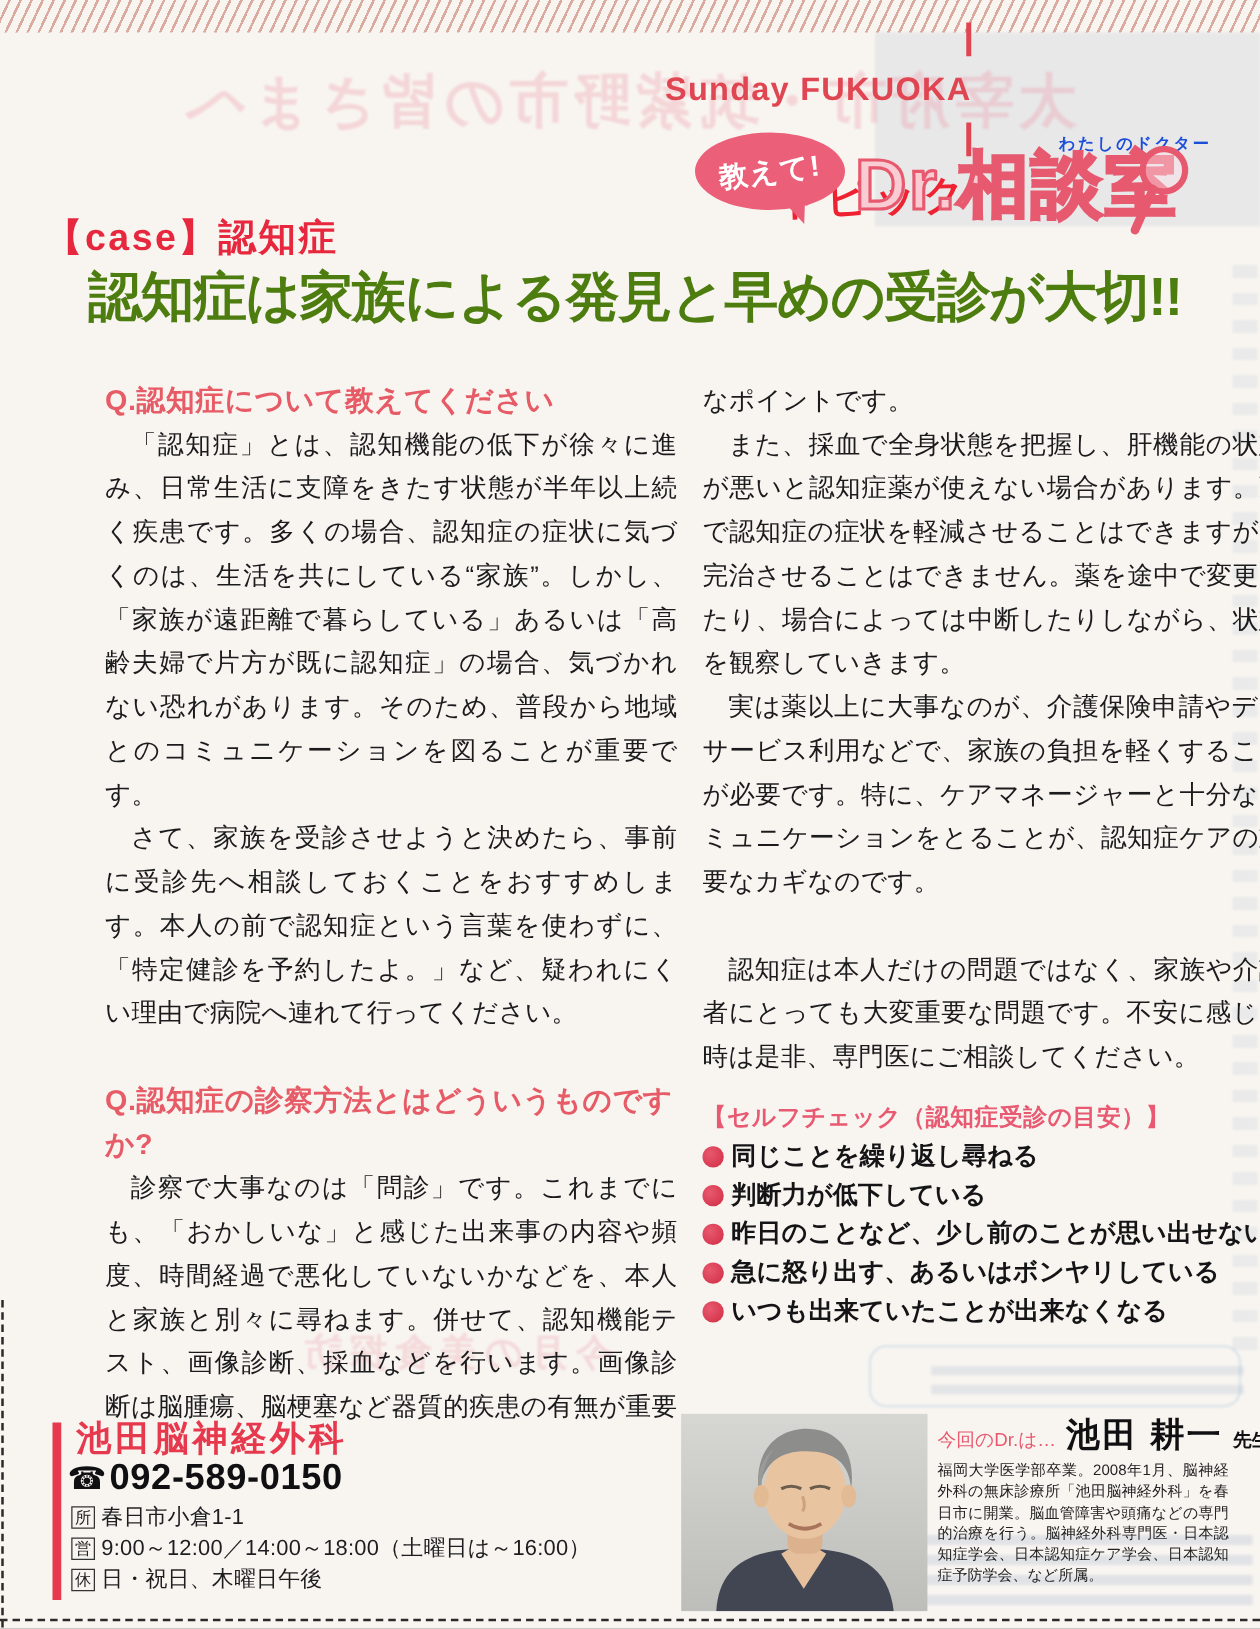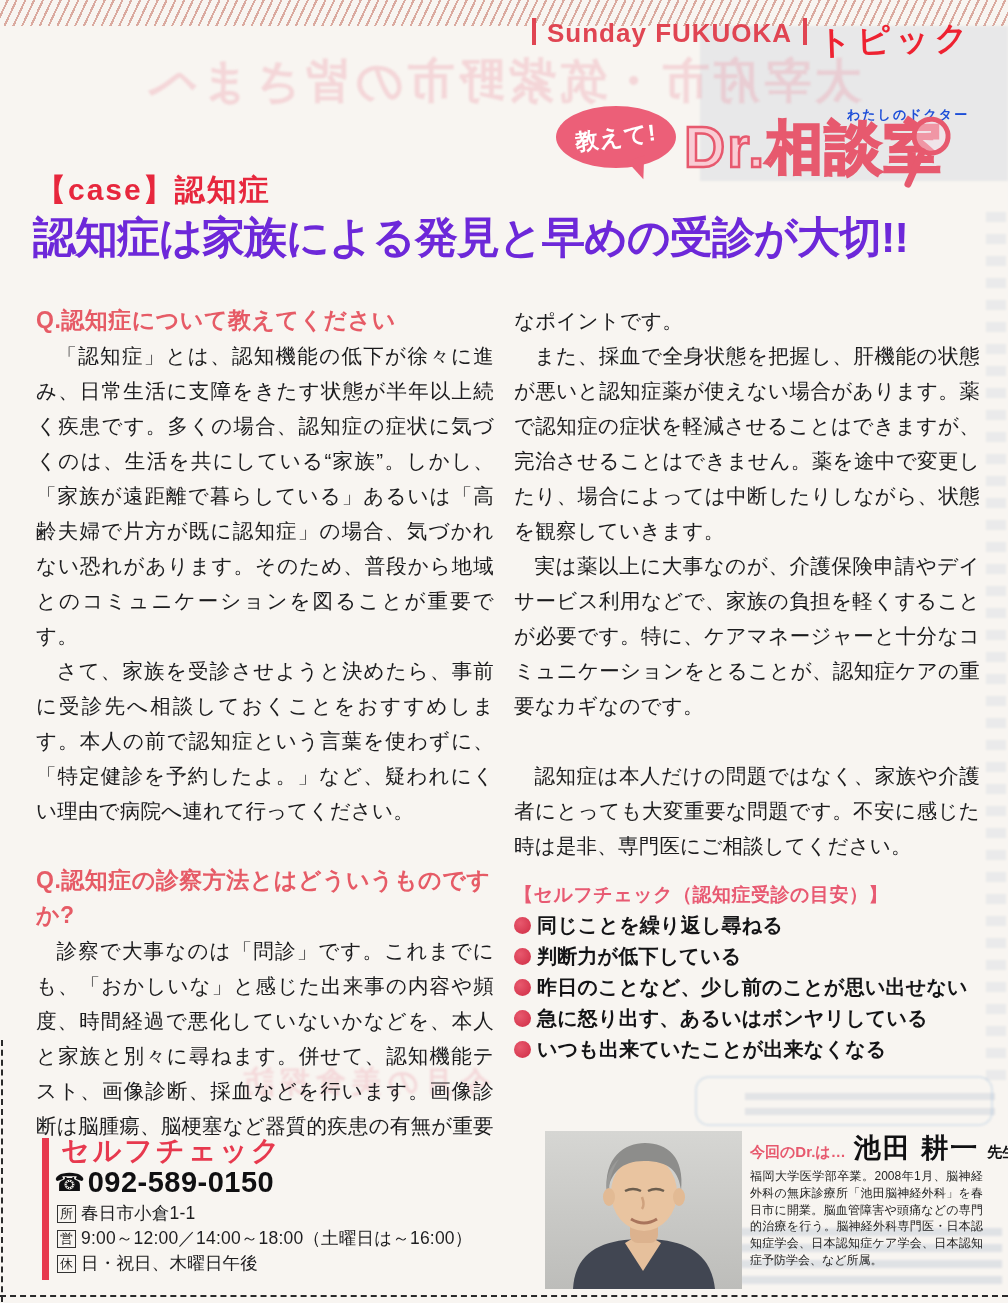--- a/index.html
+++ b/index.html
@@ -50,21 +50,21 @@
     position:absolute; left:986px; top:200px; width:20px; height:880px;
     background:repeating-linear-gradient(0deg, rgba(150,170,200,0.14) 0 10px, rgba(0,0,0,0) 10px 22px);
     filter:blur(1px);
   }
   .cut-left { position:absolute; left:1px; top:1040px; height:262px; border-left:2px dashed #2a2a2a; }
   .cut-bottom { position:absolute; left:0; top:1295px; width:1008px; border-top:2px dashed #2a2a2a; }
 
   
   .masthead {
     position:absolute; left:532px; top:18px;
-    display:flex; align-items:flex-start; gap:11px; white-space:nowrap;
+    display:flex; align-items:flex-end; gap:11px; white-space:nowrap;flex-direction:column;
   }
   .mast-bar { width:4px; height:27px; background:#e04552; }
   .mast-brand { font-size:26px; font-weight:bold; color:#e04552; letter-spacing:1px; }
   .mast-section { font-size:33px; font-weight:bold; color:#ee2231; letter-spacing:5px; transform:rotate(-2deg); }
 
   
   .bubble {
     position:absolute; left:556px; top:106px; width:120px; height:62px;
     background:#ec5f78; border-radius:50%;
     display:flex; align-items:center; justify-content:center;
@@ -86,25 +86,25 @@
   }
   .magnifier { position:absolute; left:902px; top:114px; transform:rotate(6deg); }
 
   
   .case-label {
     position:absolute; left:36px; top:170px;
     font-size:30px; font-weight:bold; color:#e7273d; letter-spacing:2px;
   }
   .headline {
     position:absolute; left:33px; top:209px; width:950px;
-    font-size:43px; font-weight:bold; color:#6d28d9; letter-spacing:-1px; white-space:nowrap;
-  }
-
-  
-  .col { position:absolute; top:303px; }
+    font-size:43px; font-weight:bold; color:#4d7c0f; letter-spacing:-1px; white-space:nowrap;text-align:center;
+  }
+
+  
+  .col { position:absolute; top:303px;margin-left:48px; }
   .col-left  { left:36px;  width:458px; }
   .col-right { left:514px; width:466px; }
   .q {
     font-size:23px; font-weight:bold; color:#e65b66;
     line-height:35px; letter-spacing:0.5px;
   }
   .p {
     font-size:20.5px; line-height:35px; text-align:justify;
     letter-spacing:0.2px; color:#1b1b1d;
   }
@@ -143,21 +143,21 @@
     color:#222; line-height:16px;
   }
   .info-text { font-size:17.5px; color:#1d1d1f; letter-spacing:0.2px; white-space:nowrap; }
 
   
   .photo { position:absolute; left:545px; top:1131px; width:197px; height:158px; }
   .doc-head {
     position:absolute; left:750px; top:1130px; white-space:nowrap;
     display:flex; align-items:baseline; gap:8px;
   }
-  .doc-intro { font-size:15px; font-weight:bold; color:#e7596e; }
+  .doc-intro { font-size:15px; font-weight:normal; color:#e7596e; }
   .doc-name { font-size:27px; font-weight:bold; color:#101012; letter-spacing:2px; }
   .doc-honor { font-size:15px; font-weight:bold; color:#101012; }
   .doc-bio {
     position:absolute; left:750px; top:1168px; width:233px;
     font-size:12px; line-height:16.8px; text-align:justify; color:#222;
   }
 </style>
 </head>
 <body>
 
@@ -227,21 +227,21 @@
         <span class="check-text">急に怒り出す、あるいはボンヤリしている</span>
       </div>
       <div class="check-item">
         <span class="check-dot"></span>
         <span class="check-text">いつも出来ていたことが出来なくなる</span>
       </div>
     </div>
   </div>
 
   <div class="clinic-bar"></div>
-  <div class="clinic-name">セルフチェック</div>
+  <div class="clinic-name">池田脳神経外科</div>
   <div class="clinic-phone">
     <span class="phone-glyph">☎</span>
     <span>092-589-0150</span>
   </div>
   <div class="clinic-info">
     <div class="info-row">
       <span class="info-label">所</span>
       <span class="info-text">春日市小倉1-1</span>
     </div>
     <div class="info-row">

